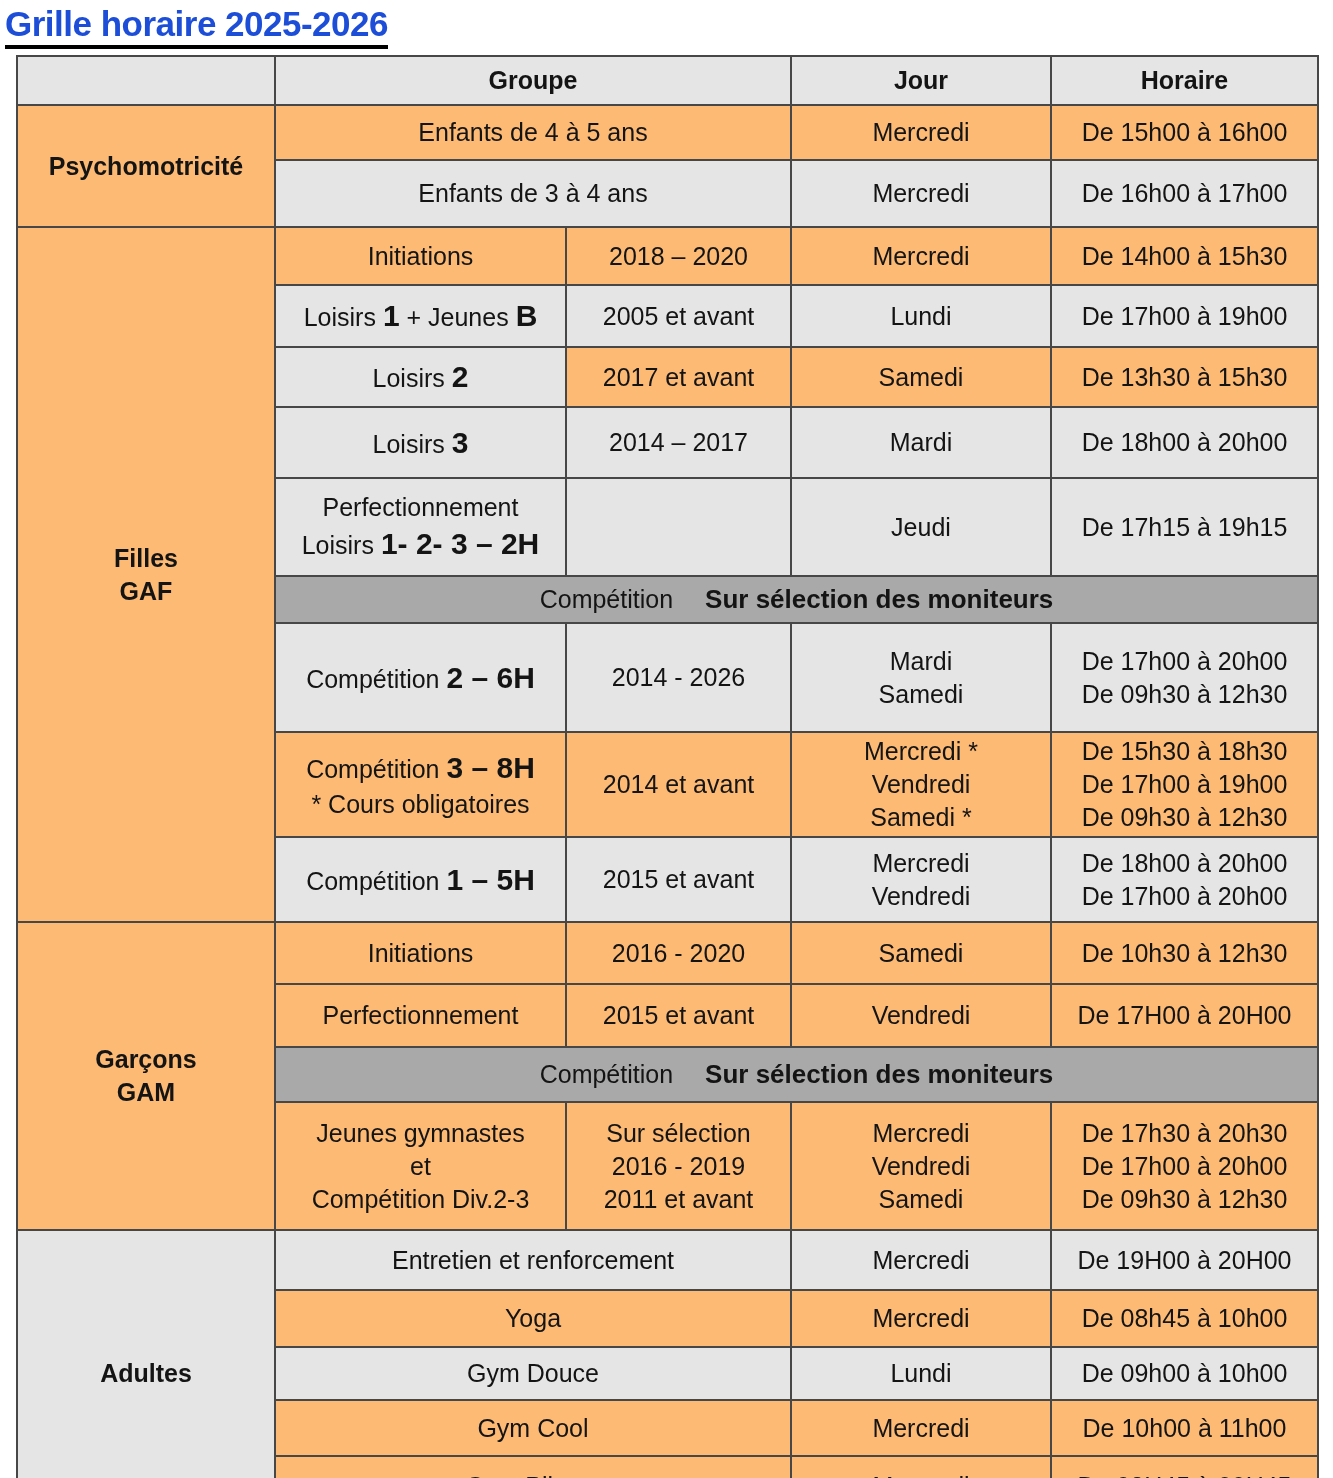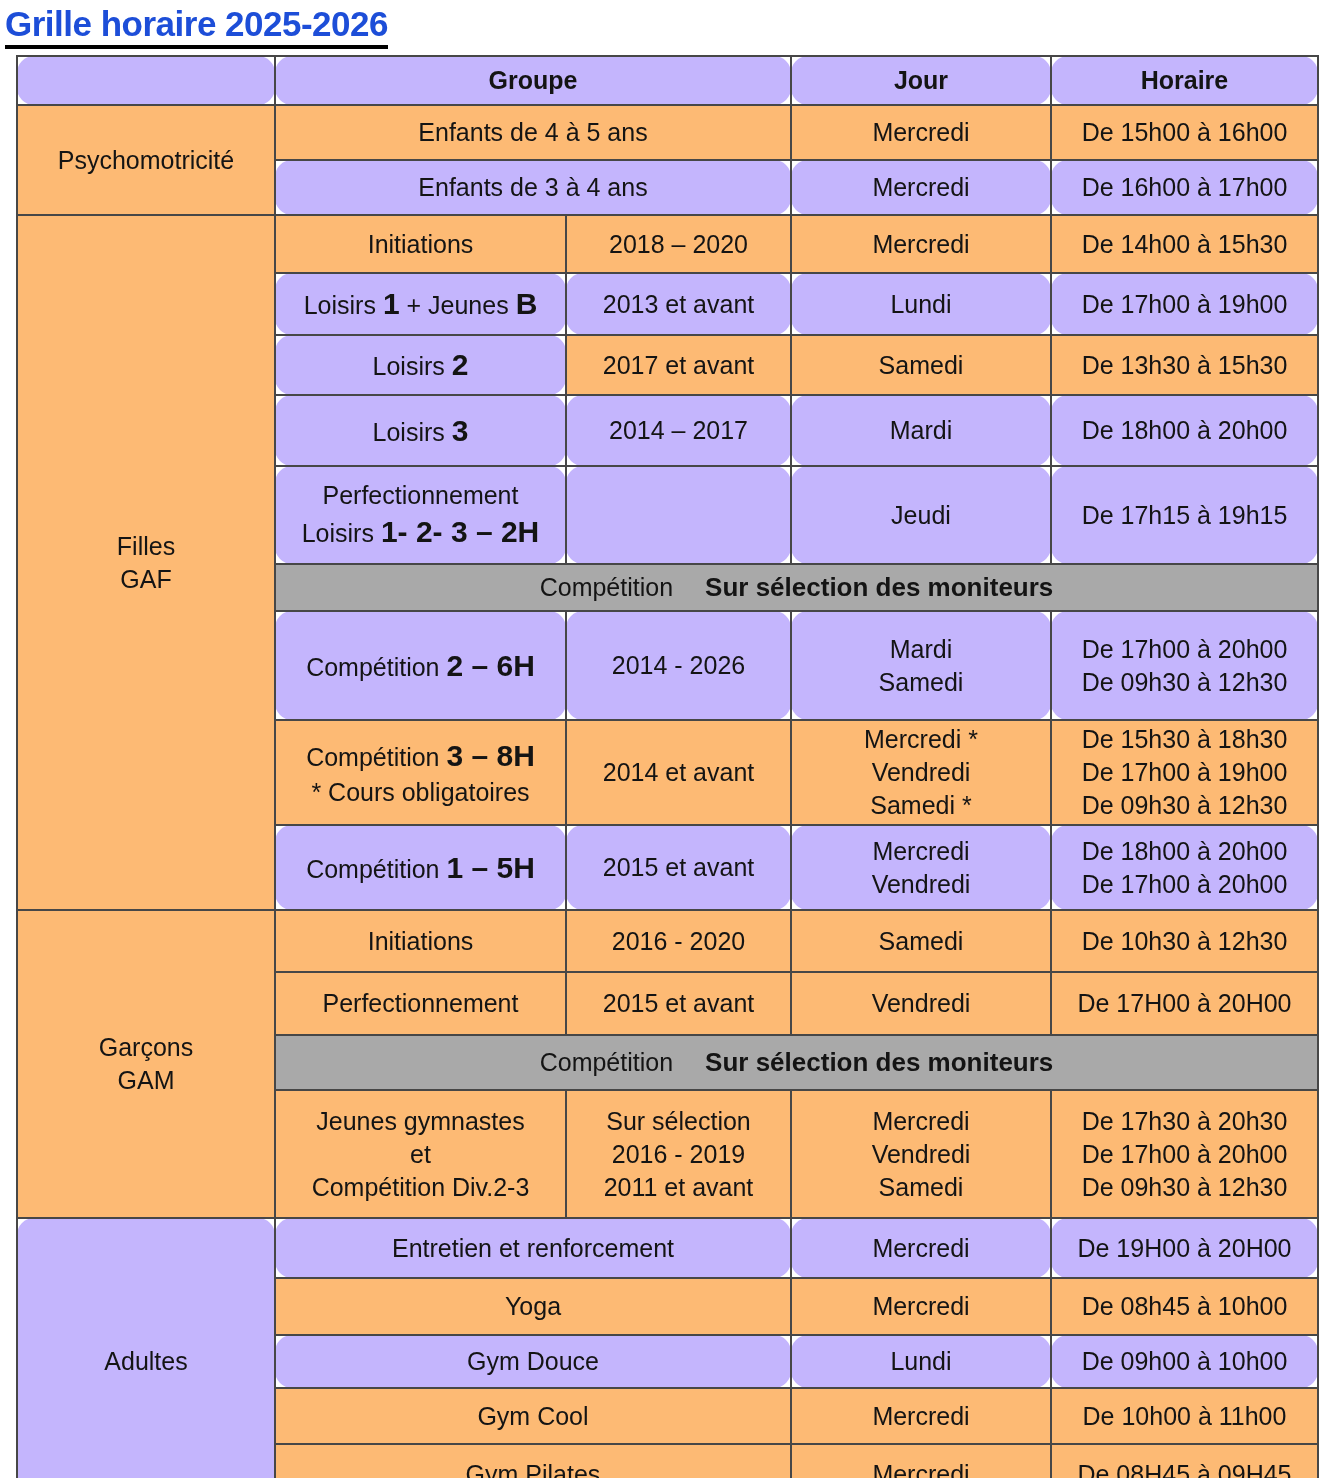--- a/index.html
+++ b/index.html
@@ -30,23 +30,23 @@
   table.sched td{
     border:2px solid #474747;
     text-align:center;
     vertical-align:middle;
     font-size:25px;
     line-height:1.32;
     padding:2px 4px;
     overflow:hidden;
   }
   td.hdr{font-weight:bold;font-size:26px;}
-  td.sec{font-weight:normal;font-size:26px;}
+  td.sec{font-weight:bold;font-size:26px;}
   .bg-gray{background:#fdba74;}
-  .bg-white{background:#c4b5fd;border-radius:17px;}
+  .bg-white{background:#e5e5e5;}
   td.banner{
     background:#a9a9a9;
     border-top:3px solid #1c1c1c;
     border-bottom:3px solid #1c1c1c;
     font-size:25px;
   }
   td.banner .banner-bold{font-weight:bold;font-size:26px;margin-left:32px;}
   .b{font-weight:bold;}
   .big{font-size:30px;font-weight:bold;}
 </style>
@@ -72,36 +72,36 @@
       <td class="hdr bg-white">Jour</td>
       <td class="hdr bg-white">Horaire</td>
     </tr>
 
     <tr style="height:55px">
       <td rowspan="2" class="sec bg-gray">Psychomotricité</td>
       <td colspan="2" class="bg-gray">Enfants de 4 à 5 ans</td>
       <td class="bg-gray">Mercredi</td>
       <td class="bg-gray">De 15h00 à 16h00</td>
     </tr>
-    <tr style="height:55px">
+    <tr style="height:67px">
       <td colspan="2" class="bg-white">Enfants de 3 à 4 ans</td>
       <td class="bg-white">Mercredi</td>
       <td class="bg-white">De 16h00 à 17h00</td>
     </tr>
 
     <tr style="height:58px">
       <td rowspan="9" class="sec bg-gray">Filles<br>GAF</td>
       <td class="bg-gray"><span>Initiations</span></td>
       <td class="bg-gray">2018 – 2020</td>
       <td class="bg-gray">Mercredi</td>
       <td class="bg-gray">De 14h00 à 15h30</td>
     </tr>
     <tr style="height:62px">
       <td class="bg-white"><span>Loisirs </span><span class="b big">1</span><span> + Jeunes </span><span class="b big">B</span></td>
-      <td class="bg-white">2013 et avant</td>
+      <td class="bg-white">2005 et avant</td>
       <td class="bg-white">Lundi</td>
       <td class="bg-white">De 17h00 à 19h00</td>
     </tr>
     <tr style="height:60px">
       <td class="bg-white"><span>Loisirs </span><span class="b big">2</span></td>
       <td class="bg-gray">2017 et avant</td>
       <td class="bg-gray">Samedi</td>
       <td class="bg-gray">De 13h30 à 15h30</td>
     </tr>
     <tr style="height:71px">

